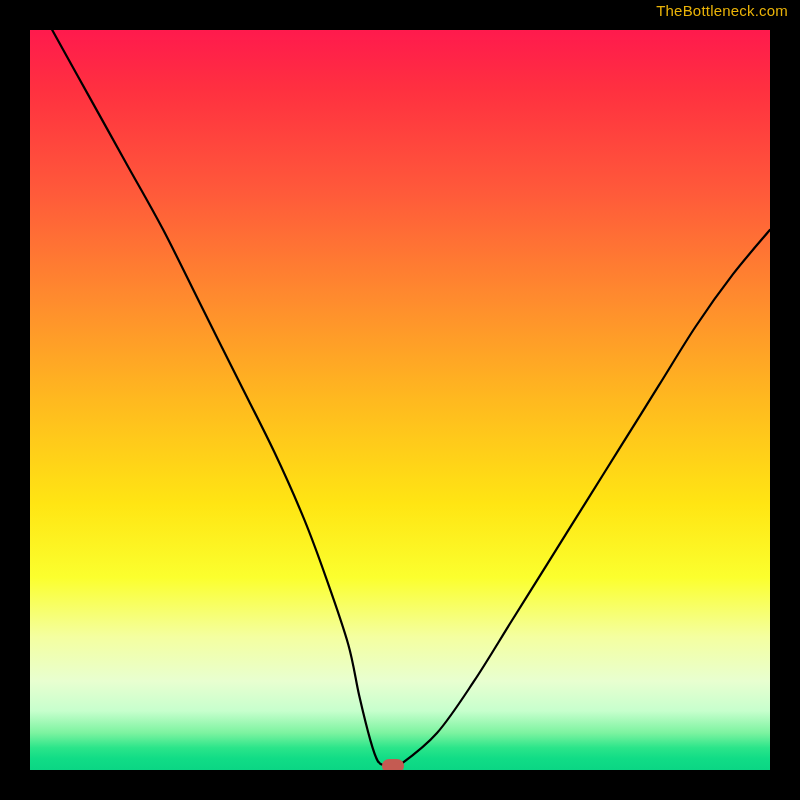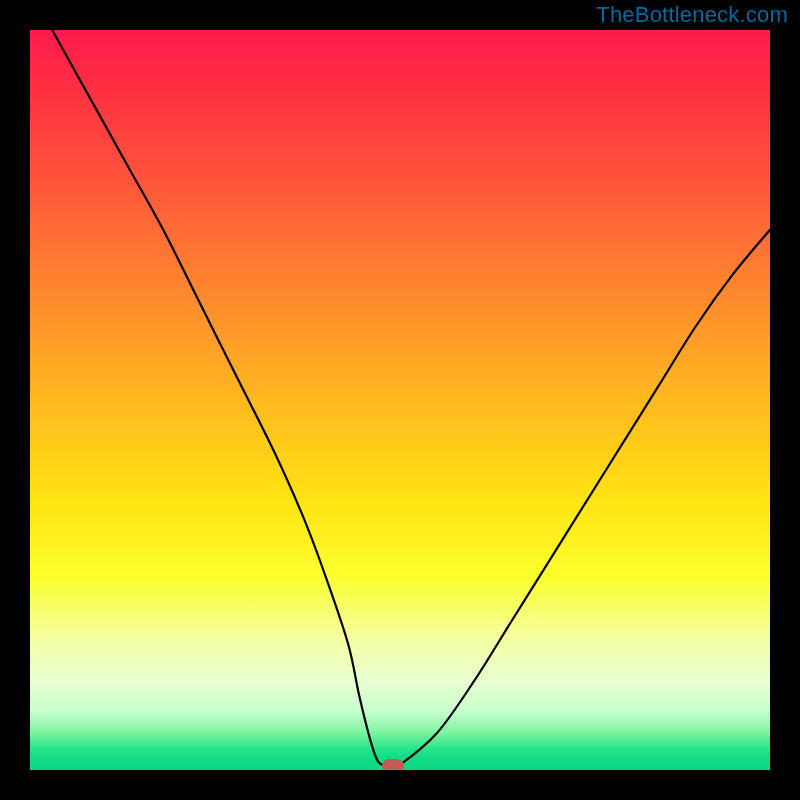--- a/index.html
+++ b/index.html
@@ -11,22 +11,22 @@
   .chart-container {
     position: relative;
     width: 800px;
     height: 800px;
     background: #000;
   }
   .watermark {
     position: absolute;
     top: 2px;
     right: 12px;
-    color: #0369a1;
-    font-size: 22px;
+    color: #eab308;
+    font-size: 15px;
     letter-spacing: 0.2px;
     z-index: 3;
     user-select: none;
   }
   .plot-area {
     position: absolute;
     left: 30px;
     top: 30px;
     width: 740px;
     height: 740px;

